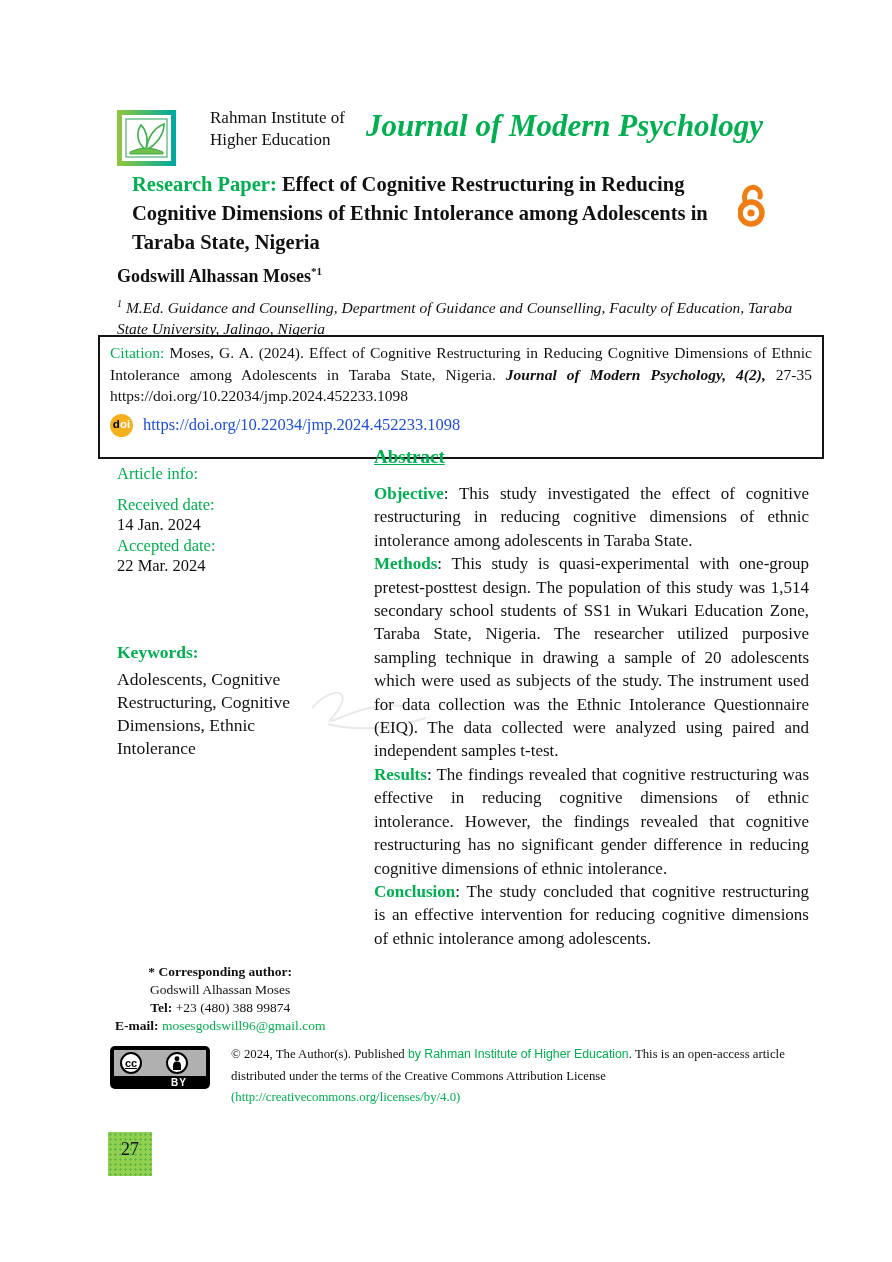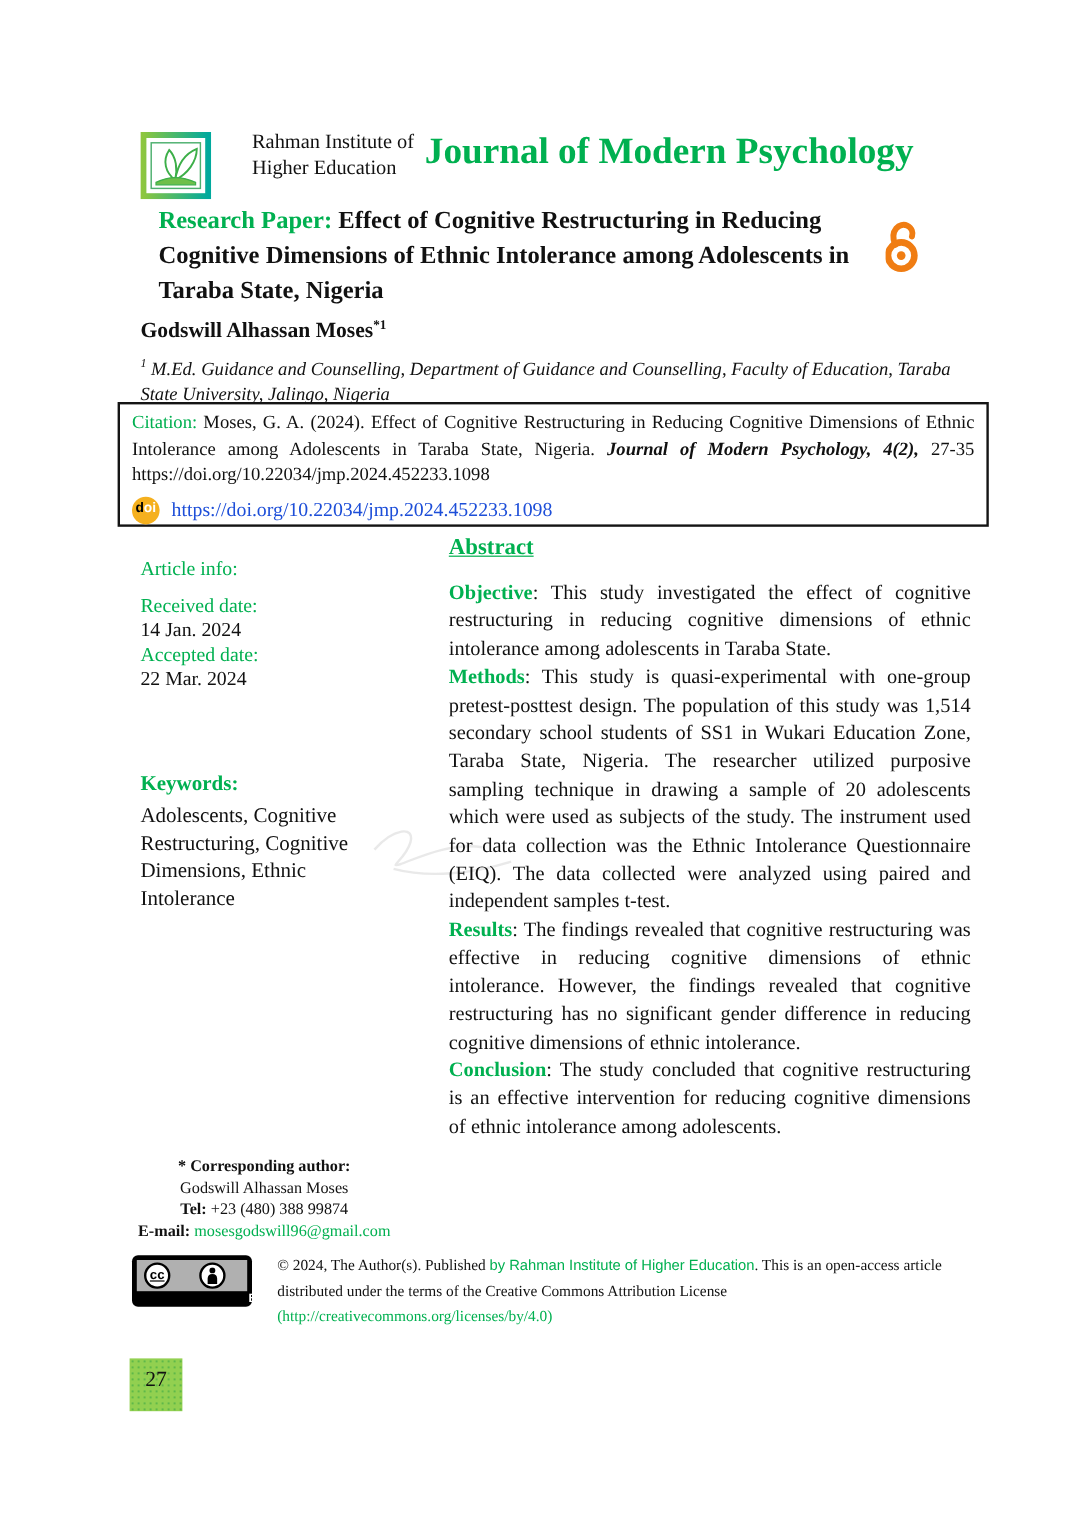--- a/index.html
+++ b/index.html
@@ -3,32 +3,32 @@
 <meta charset="utf-8">
 <style>
   * { margin:0; padding:0; box-sizing:border-box; }
   html,body { background:#ffffff; }
   body { font-family:"Liberation Serif", serif; color:#1a1a1a; }
   .page { position:relative; width:892px; height:1262px; background:#fff; overflow:hidden; }
 
   
   .logo { position:absolute; left:117px; top:110px; width:59px; height:56px; }
   .institute { position:absolute; left:210px; top:107px; width:150px; font-size:17px; line-height:22px; color:#111; }
-  .journal-title { position:absolute; left:354px; top:108px; font-size:31px; font-weight:bold; color:#00B050; white-space:nowrap; }
+  .journal-title { position:absolute; left:366px; top:108px; font-size:31px; font-weight:bold; color:#00B050; white-space:nowrap;font-style:italic; }
 
   .paper-title { position:absolute; left:117px; top:170px; width:592px; font-size:20.5px; font-weight:bold; line-height:29px; color:#111;margin-left:15px; }
   .paper-title .type { color:#00B050; }
   .oa-icon { position:absolute; left:738px; top:182px; width:28px; height:46px; }
 
   .author { position:absolute; left:117px; top:265px; font-size:18px; font-weight:bold; color:#111; }
   .author sup { font-size:11px; }
   .affiliation { position:absolute; left:117px; top:293px; width:708px; font-size:15.5px; font-style:italic; line-height:21px; color:#111; }
   .affiliation sup { font-size:10px; font-style:italic; }
 
-  .citation-box { position:absolute; left:98px; top:335px; width:726px; border:2px solid #141414; padding:5px 10px 0 10px; background:#fff; }
+  .citation-box { position:absolute; left:98px; top:335px; width:726px; border:2px solid #141414; padding:5px 10px 20px 10px; background:#fff; }
   .citation-text { font-size:15.5px; line-height:21.5px; text-align:justify; color:#111; }
   .citation-text .cit-label { color:#00B050; }
   .citation-text .journal-it { font-style:italic; font-weight:600; }
   .doi-row { margin-top:7px; display:flex; align-items:center; gap:10px; }
   .doi-icon { width:23px; height:23px; border-radius:50%; background:#F5B01E; display:flex; align-items:center; justify-content:center;
               font-family:"Liberation Sans", sans-serif; font-size:11.5px; font-weight:bold; line-height:1; }
   .doi-icon .d { color:#000; } .doi-icon .oi { color:#fff; }
   .doi-link { font-size:16.5px; color:#1d4ed8; text-decoration:none; }
 
   
@@ -55,21 +55,21 @@
   .footnote b { font-weight:bold; }
   .email-link { color:#00B050; text-decoration:none; }
 
   .cc-badge { position:absolute; left:110px; top:1046px; width:100px; height:43px; background:#000; border-radius:5px; }
   .cc-gray { position:absolute; left:4px; top:4px; width:92px; height:26px; background:#b0b0b0; }
   .cc-circle { position:absolute; top:6px; width:22px; height:22px; border-radius:50%; background:#fff; border:2px solid #000;
                display:flex; align-items:center; justify-content:center; font-family:"Liberation Sans", sans-serif;
                font-size:11px; font-weight:bold; color:#000;text-decoration:underline; }
   .cc-circle.c1 { left:10px; } .cc-circle.c2 { left:56px; }
   .cc-by { position:absolute; left:56px; top:31px; width:26px; text-align:center; color:#fff;
-           font-family:"Liberation Sans", sans-serif; font-size:10px; font-weight:bold; letter-spacing:1px;margin-left:36px; }
+           font-family:"Liberation Sans", sans-serif; font-size:10px; font-weight:bold; letter-spacing:1px; }
 
   .license { position:absolute; left:231px; top:1044px; width:584px; font-size:12.8px; line-height:21.5px; color:#111; }
   .license .green-sans { color:#00B050; font-family:"Liberation Sans", sans-serif; font-size:12.3px; }
   .license .green-link { color:#00B050; text-decoration:none; }
 
   .page-badge { position:absolute; left:108px; top:1132px; width:44px; height:44px; background:#92D050;
                 background-image:radial-gradient(circle, rgba(0,140,60,.35) 1px, transparent 1.2px);
                 background-size:5px 5px; font-size:18px; color:#111; padding:7px 0 0 13px; }
 </style>
 </head>

